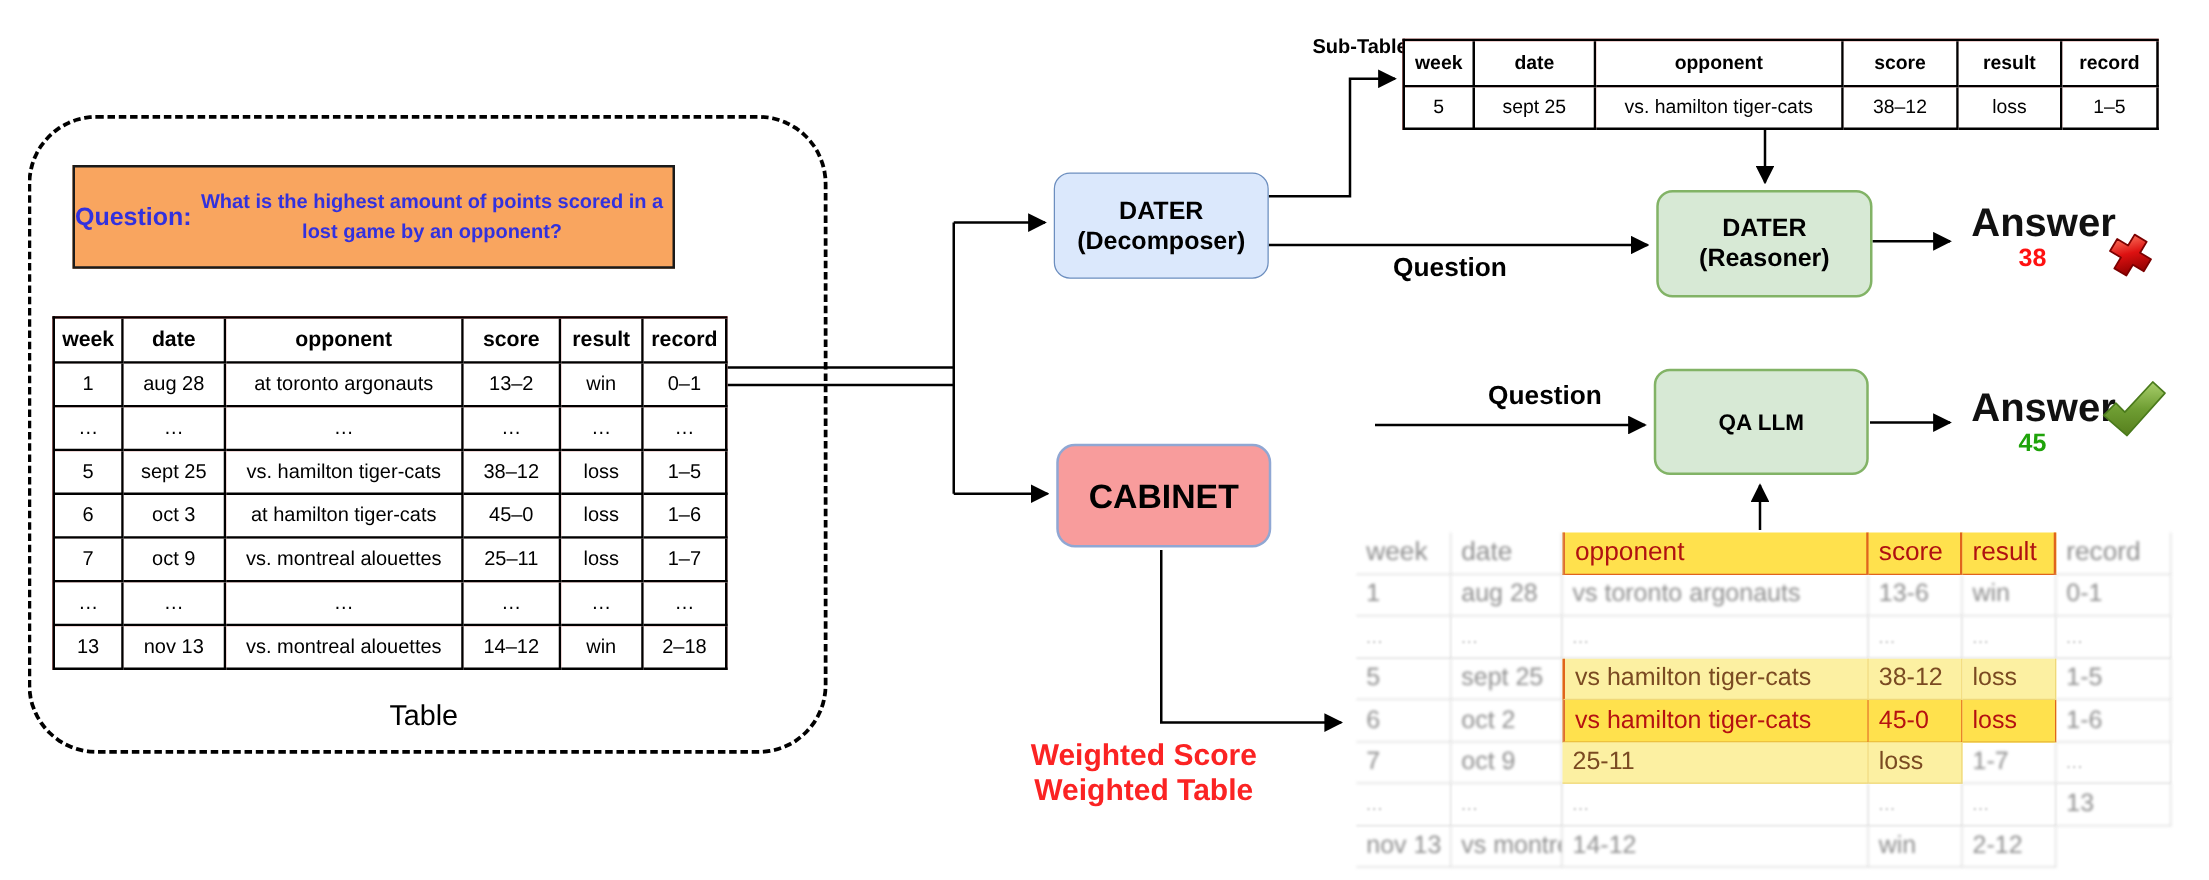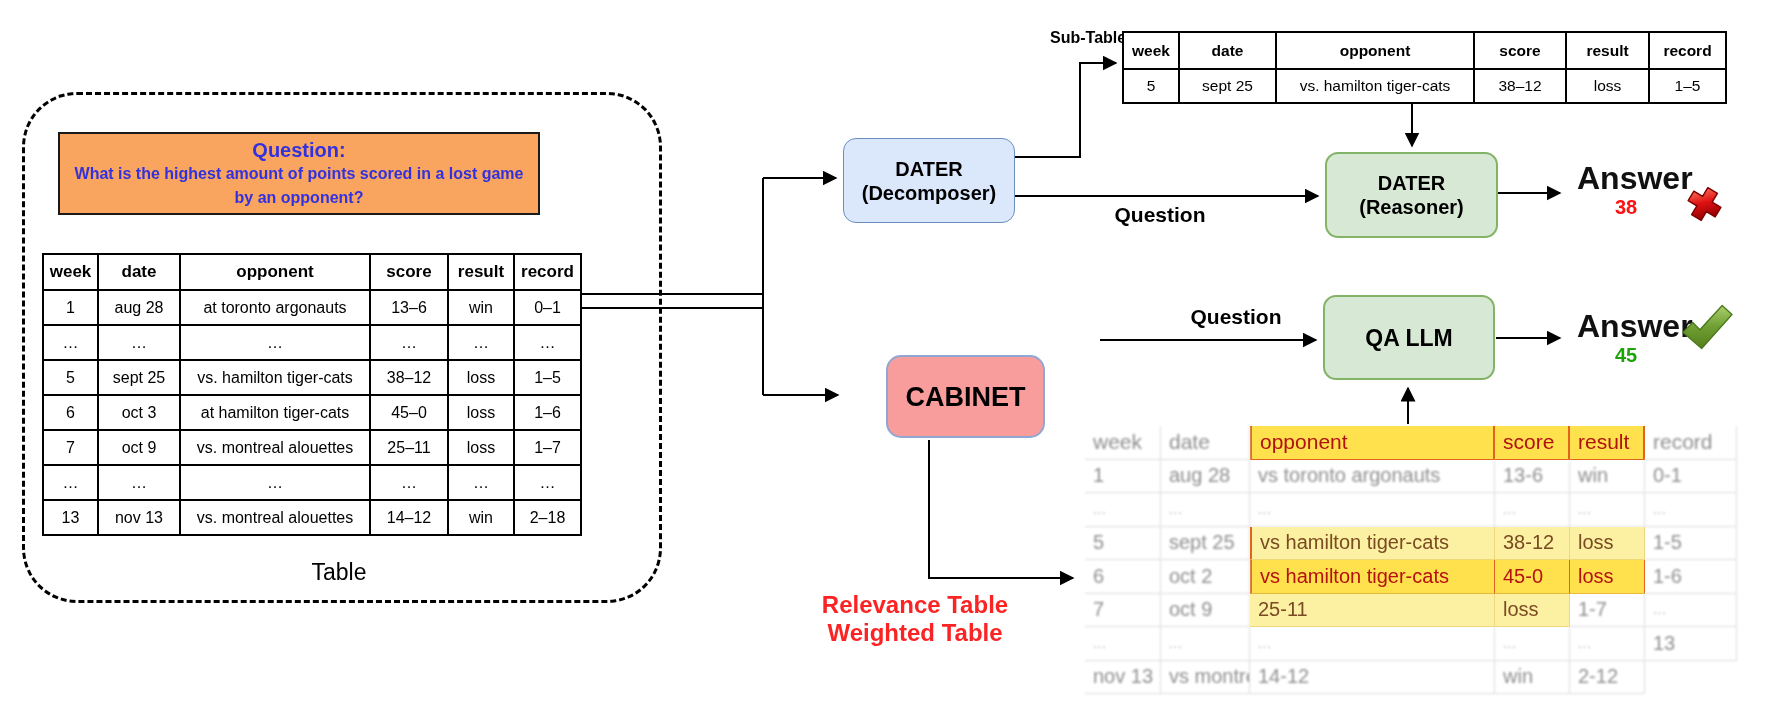--- a/index.html
+++ b/index.html
@@ -4,21 +4,21 @@
 <style>
   html,body{margin:0;padding:0;background:#fff;}
   #canvas{position:relative;width:1767px;height:704px;background:#fff;overflow:hidden;
           font-family:"Liberation Sans",sans-serif;color:#000;}
 
   
   .dashed-container{position:absolute;left:22px;top:92px;width:634px;height:505px;
     border:3px dashed #000;border-radius:55px;}
   .question-box{position:absolute;left:58px;top:132px;width:482px;height:83px;
     background:#f9a55f;border:2px solid #1a1a1a;box-sizing:border-box;
-    display:flex;flex-direction:column;align-items:center;justify-content:center;
+    display:flex;flex-direction:row;align-items:center;justify-content:center;
     color:#3231de;font-weight:bold;text-align:center;}
   .question-box .q-title{font-size:20px;line-height:24px;}
   .question-box .q-text{font-size:16px;line-height:24px;padding:0 3px;}
   .table-caption{position:absolute;left:22px;top:559px;width:634px;text-align:center;
     font-size:23px;font-weight:normal;}
 
   
   .grid-table{position:absolute;display:grid;background:#ef4444;}
   .grid-table .cell{display:flex;align-items:center;justify-content:center;
     border-right:2px solid #000;border-bottom:2px solid #000;background:#fff;
@@ -50,23 +50,23 @@
   
   .box{position:absolute;box-sizing:border-box;display:flex;flex-direction:column;
     align-items:center;justify-content:center;font-weight:bold;text-align:center;
     border-radius:13px;}
   .box .b-line{line-height:24px;}
   .decomposer-box{left:843px;top:138px;width:172px;height:85px;
     background:#dbe8fc;border:1.6px solid #6c8ebf;font-size:20px;}
   .reasoner-box{left:1325px;top:152px;width:173px;height:86px;
     background:#d7e9d5;border:2px solid #82b366;font-size:20px;}
   .qa-llm-box{left:1323px;top:295px;width:172px;height:85px;
-    background:#d7e9d5;border:2px solid #82b366;font-size:23px;}
-  .cabinet-box{left:845px;top:355px;width:159px;height:83px;
-    background:#f89c9c;border:2px solid #90a7d3;font-size:27px;border-radius:15px;margin-left:41px;}
+    background:#d7e9d5;border:2px solid #82b366;font-size:18px;}
+  .cabinet-box{left:845px;top:355px;width:172px;height:83px;
+    background:#f89c9c;border:2px solid #90a7d3;font-size:27px;border-radius:15px;}
 
   
   .flabel{position:absolute;font-weight:bold;white-space:nowrap;}
   .subtable-label{left:1050px;top:29px;font-size:16px;}
   .question-label-top{left:1100px;top:203px;width:120px;text-align:center;font-size:21px;}
   .question-label-bottom{left:1178px;top:305px;width:116px;text-align:center;font-size:21px;}
   .answer-group{position:absolute;width:98px;text-align:center;font-weight:bold;}
   .answer-top{left:1577px;top:163px;}
   .answer-bottom{left:1577px;top:311px;}
   .answer-word{font-size:32px;line-height:30px;color:#111;}
@@ -128,21 +128,21 @@
   <div class="grid-table main-table">
       <div class="cell th">week</div>
       <div class="cell th">date</div>
       <div class="cell th">opponent</div>
       <div class="cell th">score</div>
       <div class="cell th">result</div>
       <div class="cell th">record</div>
       <div class="cell">1</div>
       <div class="cell">aug 28</div>
       <div class="cell">at toronto argonauts</div>
-      <div class="cell">13–6</div>
+      <div class="cell">13–2</div>
       <div class="cell">win</div>
       <div class="cell">0–1</div>
       <div class="cell">…</div>
       <div class="cell">…</div>
       <div class="cell">…</div>
       <div class="cell">…</div>
       <div class="cell">…</div>
       <div class="cell">…</div>
       <div class="cell">5</div>
       <div class="cell">sept 25</div>
@@ -230,21 +230,21 @@
     <div class="answer-word">Answer</div>
     <div class="answer-value val-green">45</div>
   </div>
   <div class="check-wrap">
     <svg width="58" height="50" viewBox="0 0 64 56">
       <path d="M5 34 L16 23 L24 31 L49 4 L60 14 L26 52 Z" fill="url(#cgrad)" stroke="#4a7a1c" stroke-width="1.5" stroke-linejoin="round"></path>
     </svg>
   </div>
 
   <div class="relevance-label">
-    <div>Relevance Table</div>
+    <div>Weighted Score</div>
     <div>Weighted Table</div>
   </div>
 
   <div class="grid-table weighted-table">
       <div class="cell th dim">week</div>
       <div class="cell th dim">date</div>
       <div class="cell th hl-header hl-first">opponent</div>
       <div class="cell th hl-header">score</div>
       <div class="cell th hl-header">result</div>
       <div class="cell th dim">record</div>

